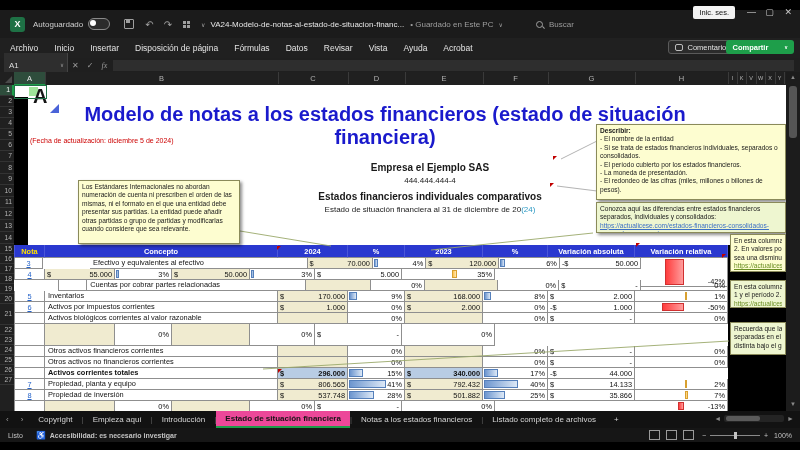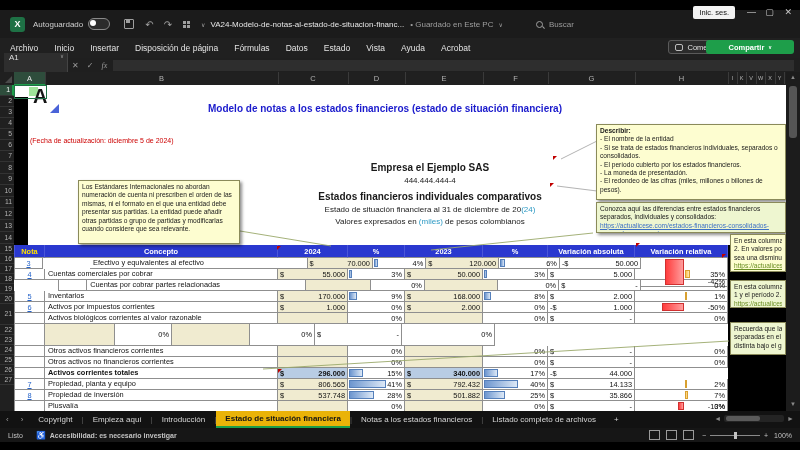--- a/index.html
+++ b/index.html
@@ -27,43 +27,43 @@
   #signin{position:absolute;right:65px;top:6px;background:#f2f2f2;color:#111;border-radius:2px;padding:2px 6px;font-size:7.5px}
   .winbtn{position:absolute;top:7px;color:#c9c9c9;font-size:9px}
   
   #menubar{left:0;top:38px;width:800px;height:20px;background:#202020;display:flex;align-items:center;font-size:8.5px;color:#e3e3e3}
   .mi{margin:0 8px;white-space:nowrap}
   .mi:first-child{margin-left:10px}
   #comments{position:absolute;right:63px;top:40px;height:12px;border:1px solid #5a5a5a;border-radius:3px;background:#2b2b2b;
             color:#e3e3e3;font-size:7.5px;display:flex;align-items:center;padding:0 6px;gap:4px}
   .bubble{width:6px;height:5px;border:1px solid #bdbdbd;border-radius:2px}
   #share{position:absolute;right:6px;top:40px;height:14px;border-radius:3px;background:#1e9e4a;color:#fff;font-size:7.5px;
-         display:flex;align-items:center;padding:0 22px;gap:4px;font-weight:bold}
+         display:flex;align-items:center;padding:0 6px;gap:16px;font-weight:bold}
   
   #fbar{left:0;top:58px;width:800px;height:14px;background:#1f1f1f;display:flex;align-items:center;font-size:8px;color:#ddd}
-  #namebox{width:58px;height:25px;background:#2e2e2e;margin-left:4px;display:flex;padding-left:5px;border-right:1px solid #444}
+  #namebox{width:58px;height:25px;background:#2e2e2e;margin-left:4px;display:flex;align-items:center;padding-left:5px;border-right:1px solid #444}
   .fbtn{color:#9a9a9a;margin:0 4px;font-size:8px}
   #finput{flex:1;height:11px;background:#2e2e2e;margin:0 6px 0 2px}
   
   #colhdr{left:0;top:72px;width:800px;height:13px;background:#202020;border-bottom:1px solid #3a3a3a}
   .ch{position:absolute;top:0;height:12px;color:#b3b3b3;font-size:7.5px;text-align:center;line-height:13px;border-right:1px solid #3a3a3a}
   .ch.sel{background:#2e4d3c;color:#e8e8e8;border-bottom:2px solid #1e9e4a}
   #corner{position:absolute;left:0;top:0;width:14px;height:13px;border-right:1px solid #3a3a3a}
   #corner:after{content:"";position:absolute;right:2px;bottom:2px;border-left:7px solid transparent;border-bottom:7px solid #4a4a4a}
   #rowhdr{left:0;top:85px;width:14px;height:326px;background:#202020}
   .rh{width:14px;color:#b3b3b3;font-size:6.8px;text-align:right;padding-right:2px;box-sizing:border-box;border-bottom:1px solid #333;line-height:1}
   .rh.sel{background:#2e4d3c;color:#fff;border-right:2px solid #1e9e4a;box-sizing:border-box}
   
   #sheet{left:14px;top:85px;width:772px;height:326px;background:#fff;overflow:hidden}
   .blk{position:absolute;background:#000}
   #a1sel{left:14px;top:85px;width:31px;height:12px;border:1px solid #1e7145;z-index:4}
   #logoA{left:33px;top:86px;color:#151515;font-size:20px;font-weight:bold;z-index:2;line-height:1}
   #logoG{left:29px;top:87px;width:9px;height:9px;background:#9fe49a;z-index:1}
   #logoB{left:50px;top:104px;width:0;height:0;border-left:9px solid transparent;border-bottom:9px solid #4a63d8;z-index:3}
-  #stitle{left:60px;top:103px;width:650px;text-align:center;color:#1a1acc;font-weight:bold;font-size:10px;z-index:2}
+  #stitle{left:60px;top:103px;width:650px;text-align:center;color:#1a1acc;font-weight:bold;font-size:20px;z-index:2}
   #sdate{left:30px;top:137px;color:#cc0000;font-size:7px;z-index:2}
   #cblock{left:290px;top:160px;width:280px;text-align:center;color:#1a1a1a;z-index:2}
   #cblock .b{font-weight:bold;font-size:10px;margin-top:2px}
   #cblock .n{font-size:8px;margin-top:3px}
   .bluet{color:#2e9ac4}
   .notebox{position:absolute;background:#fdfdd0;border:1px solid #8a8a5a;box-shadow:2px 2px 3px rgba(0,0,0,.45);
            color:#1a1a1a;font-size:6.6px;line-height:8.4px;padding:2px 3px;z-index:5;overflow:hidden;box-sizing:border-box}
   .notebox a,.nlink{color:#3b6fc4;text-decoration:underline}
   .greenbox{background:#eef6d0}
   .nline{white-space:nowrap;overflow:hidden}
@@ -88,21 +88,21 @@
   .pbar{position:absolute;top:1px;bottom:1px;background:linear-gradient(to right,#ffc24a,#ffe9b8);border:1px solid #d8a030;box-sizing:border-box;z-index:1}
   .nlnk{color:#2563c9;text-decoration:underline}
   .cmark{position:absolute;width:0;height:0;border-top:4px solid #c00000;border-right:4px solid transparent;z-index:6}
   
   #vscroll{left:786px;top:72px;width:14px;height:339px;background:#1c1c1c;z-index:7}
   #vthumb{position:absolute;left:3px;top:14px;width:8px;height:52px;background:#555;border-radius:3px}
   .scar{position:absolute;left:0;width:14px;text-align:center;color:#8a8a8a;font-size:6px}
   #tabbar{left:0;top:411px;width:800px;height:17px;background:#121212;display:flex;align-items:center;font-size:8px;color:#d6d6d6;z-index:8}
   .tnav{color:#9a9a9a;margin:0 6px;font-size:8px}
   .stab{padding:0 9px;height:17px;display:flex;align-items:center;white-space:nowrap}
-  .stab.active{background:#eab308;color:#141414;border-bottom:2px solid #1e9e4a;box-sizing:border-box;font-weight:bold}
+  .stab.active{background:#ec4899;color:#141414;border-bottom:2px solid #1e9e4a;box-sizing:border-box;font-weight:bold}
   .tsep{color:#5a5a5a}
   #hscroll{position:absolute;right:6px;top:415px;display:flex;align-items:center;gap:3px;color:#8a8a8a;font-size:7px;z-index:9}
   #hthumb{width:34px;height:5px;background:#5a5a5a;border-radius:2px}
   #htrack{width:56px;height:7px;display:flex;align-items:center;background:#242424;border-radius:2px;padding:0 2px}
   #statusbar{left:0;top:428px;width:800px;height:14px;background:#161616;display:flex;align-items:center;font-size:7px;color:#c3c3c3;z-index:8}
   .vico{width:9px;height:8px;border:1px solid #9a9a9a;margin-left:6px}
   #zoomtrack{width:50px;height:1px;background:#8a8a8a;margin:0 4px;position:relative}
   #zoomthumb{position:absolute;left:24px;top:-3px;width:3px;height:7px;background:#c3c3c3}
   svg.lines{position:absolute;left:0;top:0;z-index:3;pointer-events:none}
 </style>
@@ -131,21 +131,21 @@
 <span class="winbtn" style="right:26px">▢</span>
 <span class="winbtn" style="right:8px">✕</span>
 
 <div id="menubar" class="abs">
     <span class="mi">Archivo</span>
     <span class="mi">Inicio</span>
     <span class="mi">Insertar</span>
     <span class="mi">Disposición de página</span>
     <span class="mi">Fórmulas</span>
     <span class="mi">Datos</span>
-    <span class="mi">Estado</span>
+    <span class="mi">Revisar</span>
     <span class="mi">Vista</span>
     <span class="mi">Ayuda</span>
     <span class="mi">Acrobat</span>
   </div>
 <div id="comments" class="abs">
   <span class="bubble"></span>
   <span>Comentarios</span>
 </div>
 <div id="share" class="abs">
   <span>Compartir</span>
@@ -221,21 +221,20 @@
 <div id="logoB" class="abs"></div>
 
 <div id="stitle" class="abs">Modelo de notas a los estados financieros (estado de situación financiera)</div>
 <div id="sdate" class="abs">(Fecha de actualización: diciembre 5 de 2024)</div>
 
 <div id="cblock" class="abs">
   <div class="b">Empresa el Ejemplo SAS</div>
   <div class="n">444.444.444-4</div>
   <div class="b" style="margin-top:6px">Estados financieros individuales comparativos</div>
   <div class="n"><span>Estado de situación financiera al 31 de diciembre de 20</span><span class="bluet">(24)</span></div>
-  <div class="n"><span>Valores expresados en </span><span class="bluet">(miles)</span><span> de pesos colombianos</span></div>
 </div>
 
 <svg class="lines" width="800" height="450">
   <line x1="240" y1="231" x2="331" y2="246" stroke="#9aa86a" stroke-width="0.9"></line>
   <line x1="593" y1="233" x2="431" y2="250" stroke="#9aa86a" stroke-width="0.9"></line>
   <line x1="729" y1="341" x2="263" y2="369" stroke="#9aa86a" stroke-width="0.9"></line>
   <line x1="597" y1="141" x2="561" y2="159" stroke="#a0a0a0" stroke-width="0.8"></line>
   <line x1="597" y1="191" x2="557" y2="186" stroke="#a0a0a0" stroke-width="0.8"></line>
 </svg>
 
@@ -311,21 +310,20 @@
       </div>
       <div class="tc pct" style="width: 93px; height: 29px; align-items: flex-end;">
         <div class="nbar" style="right: 43px; width: 18.9px;"></div>
         <span>-42%</span>
       </div>
     </div>
     <div class="trow" style="height: 11px;">
       <div class="tc " style="width: 31px; height: 11px; justify-content: center; border-left: 1px solid rgb(143, 143, 143);">
         <span class="nlnk">4</span>
       </div>
-      <div class="tc cL cdesc" style="width: 233px; height: 11px;">Cuentas comerciales por cobrar</div>
       <div class="tc money beige" style="width: 70px; height: 11px;">
         <span class="sg">$</span>
         <span class="vl">55.000</span>
       </div>
       <div class="tc pct" style="width: 57px; height: 11px;">
         <div class="dbar" style="width: 2.7px;"></div>
         <span>3%</span>
       </div>
       <div class="tc money beige" style="width: 78px; height: 11px;">
         <span class="sg">$</span>
@@ -579,21 +577,20 @@
         <span class="sg">$</span>
         <span class="vl">35.866</span>
       </div>
       <div class="tc pct" style="width: 93px; height: 11px;">
         <div class="pbar" style="left: 50px; width: 3.15px;"></div>
         <span>7%</span>
       </div>
     </div>
     <div class="trow" style="height: 11px;">
       <div class="tc " style="width: 31px; height: 11px; justify-content: center; border-left: 1px solid rgb(143, 143, 143);"></div>
-      <div class="tc cL cdesc" style="width: 233px; height: 11px;">Plusvalía</div>
       <div class="tc money beige" style="width: 70px; height: 11px;"></div>
       <div class="tc pct" style="width: 57px; height: 11px;">
         <span>0%</span>
       </div>
       <div class="tc money beige" style="width: 78px; height: 11px;"></div>
       <div class="tc pct" style="width: 65px; height: 11px;">
         <span>0%</span>
       </div>
       <div class="tc money" style="width: 87px; height: 11px;">
         <span class="sg">$</span>

